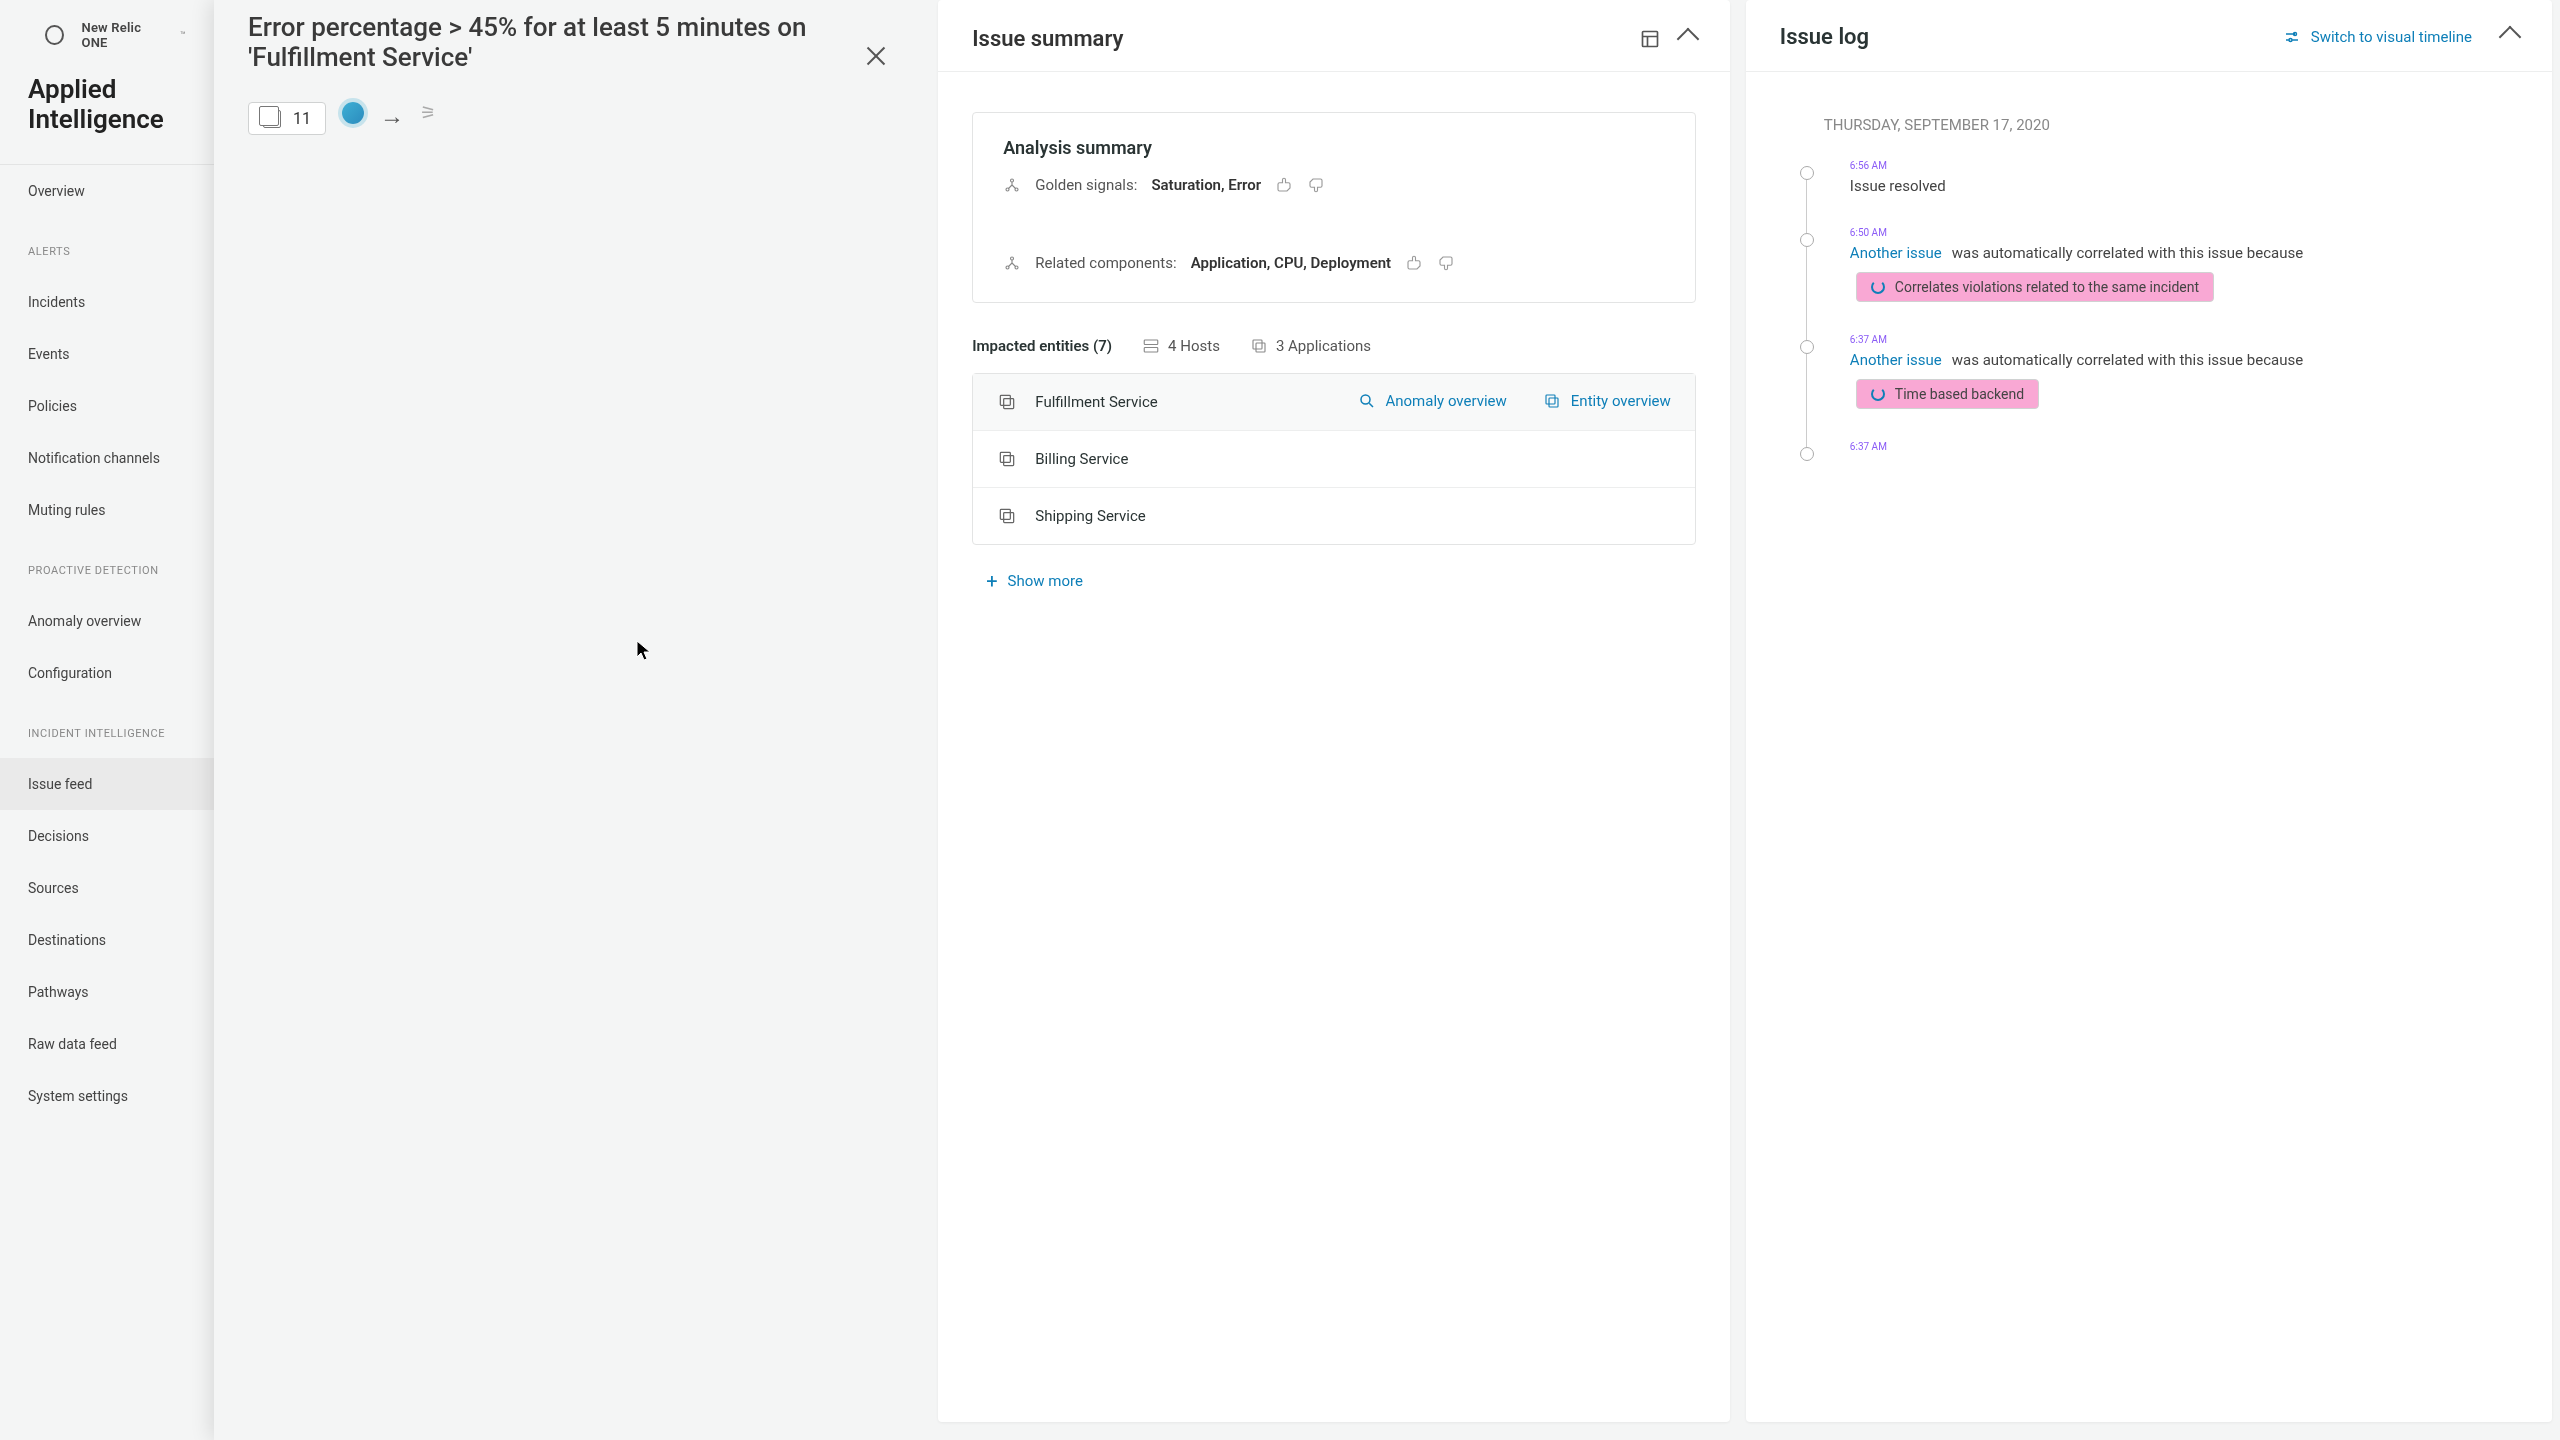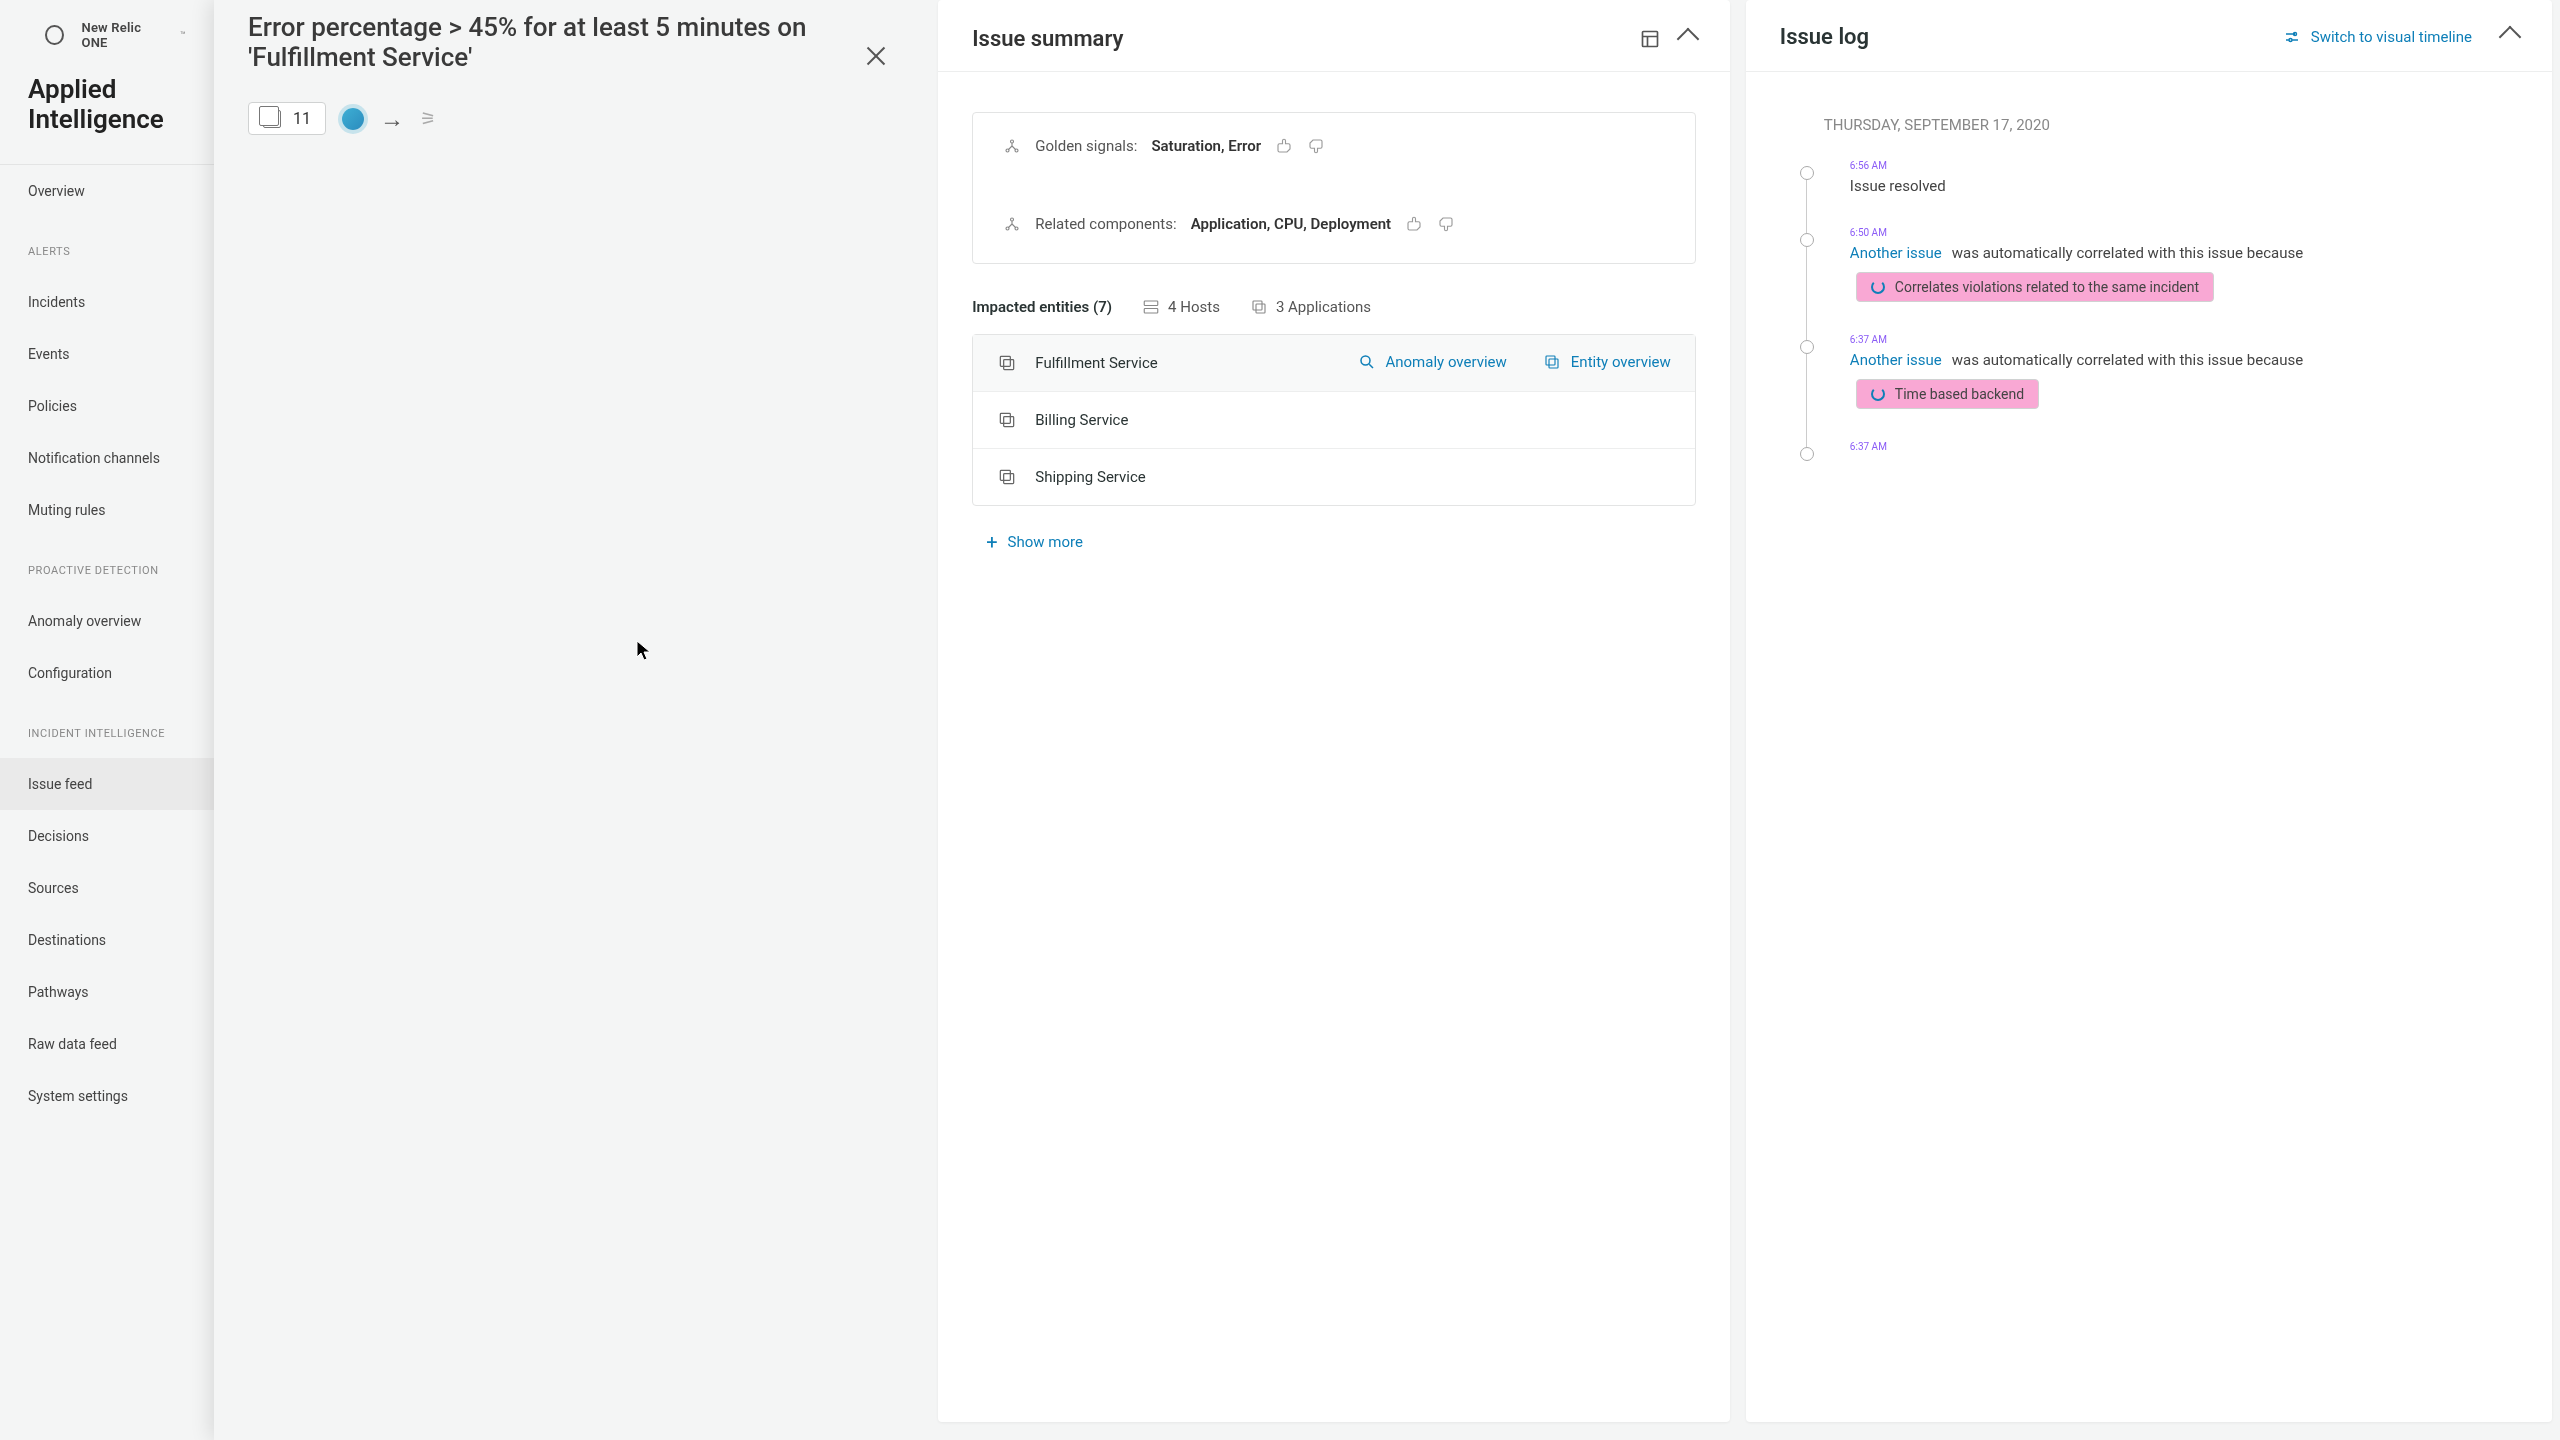--- a/index.html
+++ b/index.html
@@ -20,21 +20,21 @@
 .nav-head { font-size:11px; letter-spacing:0.6px; color:#888; text-transform:uppercase; margin-top:10px; }
 .nav-item.active { background:#eaeaea; }
 
 
 .overlay { position:absolute; left:214px; right:0; top:0; bottom:0; background:#f4f5f5; box-shadow:-3px 0 20px rgba(0,0,0,0.12); display:flex; flex-direction:row; }
 .ov-header { padding:4px 34px 32px 34px; position:relative; }
 .ov-title { font-size:26px; color:#3a3a3a; font-weight:500; padding-top:8px; }
 .close-x { position:absolute; right:40px; top:42px; width:28px; height:28px; cursor:pointer; }
 .close-x::before,.close-x::after { content:""; position:absolute; left:13px; top:2px; width:2px; height:24px; background:#555; }
 .close-x::before { transform:rotate(45deg); } .close-x::after { transform:rotate(-45deg); }
-.tool-row { display:flex; align-items:center; gap:16px; margin-top:30px; }
+.tool-row { display:flex; gap:16px; margin-top:30px; }
 .copy-badge { display:flex; align-items:center; gap:12px; border:1px solid #d0d2d2; border-radius:4px; padding:6px 14px; background:#fff; }
 .copy-ic { width:18px; height:18px; border:1.5px solid #777; border-radius:2px; position:relative; }
 .copy-ic::after { content:""; position:absolute; width:18px; height:18px; border:1.5px solid #777; border-radius:2px; left:-5px; top:-5px; background:#fff; }
 .copy-num { font-size:16px; color:#333; }
 .stat-dot { width:22px; height:22px; border-radius:50%; background:linear-gradient(135deg,#3eb0d5,#2b8bbd); box-shadow:0 0 0 4px rgba(62,176,213,0.25); }
 .arrow-ic { font-size:24px; color:#555; }
 .net-ic { font-size:18px; color:#aaa; }
 
 
 .section { background:#fff; border-radius:4px; margin:0 8px 18px; box-shadow:0 1px 3px rgba(0,0,0,0.06); }
@@ -144,20 +144,21 @@
       <div class="sec-actions">
         <svg class="sec-ic" viewBox="0 0 24 24" fill="none" stroke="currentColor" stroke-width="2">
             <rect x="3" y="3" width="18" height="18" rx="1"></rect>
             <path d="M3 9h18M9 9v12"></path>
           </svg>
         <span class="chev"></span>
       </div>
     </div>
     <div class="sec-body">
       <div class="analysis">
+        <div class="analysis-title">Analysis summary</div>
         <div class="sig-row">
           <div class="sig-item">
             <svg class="sig-ic" viewBox="0 0 24 24" fill="none" stroke="currentColor" stroke-width="1.5">
                 <circle cx="12" cy="6" r="2"></circle>
                 <circle cx="6" cy="18" r="2"></circle>
                 <circle cx="18" cy="18" r="2"></circle>
                 <path d="M12 8v4m0 0l-5 5m5-5l5 5"></path>
               </svg>
             <span>Golden signals:</span>
             <span class="sig-val">Saturation, Error</span>

